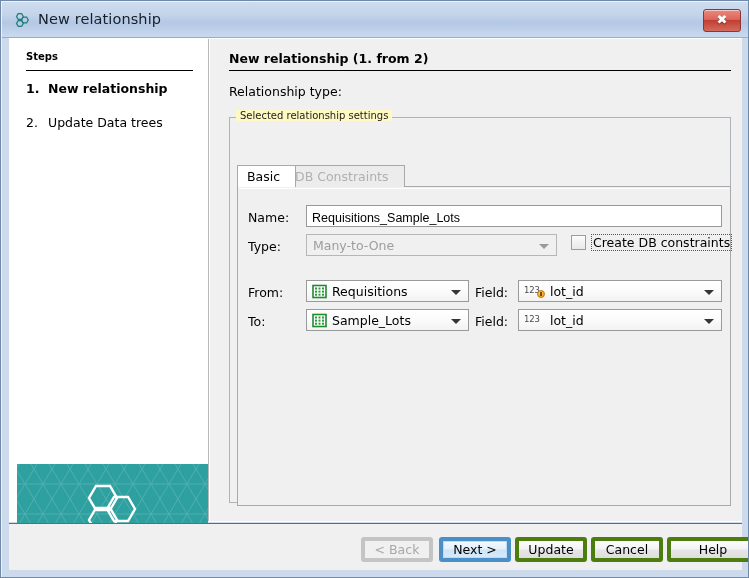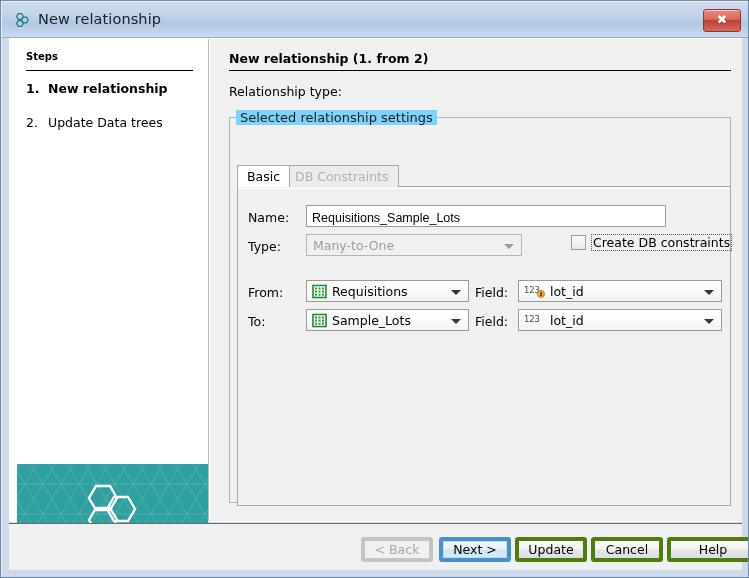--- a/index.html
+++ b/index.html
@@ -220,39 +220,39 @@
     left: 19px; top: 78px;
     width: 502px;
     height: 386px;
     border: 1px solid #aeb3bb;
     box-sizing: border-box;
     background: #f0f0f0;
   }
   .group-title {
     position: absolute;
     left: 226px; top: 71px;
-    background: #7dd3fc;
+    background: #fef9c3;
     padding: 0 4px;
-    font-size: 13px;
+    font-size: 10px;
     color: #1c1c1c;
   }
   
   .tabstrip {
     position: absolute;
     left: 227px; top: 126px;
     width: 494px;
     height: 22px;
   }
   .tab {
     position: absolute;
     top: 0;
     height: 22px;
     box-sizing: border-box;
     font-size: 12.5px;
-    padding: 3px 9px 0 9px;
+    padding: 3px 15px 0 9px;
     border: 1px solid #a9a9a9;
     border-bottom: none;
     cursor: pointer;
   }
   .tab.active {
     left: 0;
     background: #ffffff;
     border-color: #a9a9a9;
     z-index: 3;
     color: #000;
@@ -474,24 +474,24 @@
         <div class="tab disabled" style="left:48px;">
           <span>DB Constraints</span>
         </div>
       </div>
 
       <div class="tabpanel">
         <div class="tabpanel-inner"></div>
       </div>
 
       <div class="fld-label" style="left:238px; top:171px; width:52px;">Name:</div>
-      <input class="textfield" style="left: 296px; top: 166px; width: 360px;" type="text" value="Requisitions_Sample_Lots">
+      <input class="textfield" style="left: 296px; top: 166px; width: 416px;" type="text" value="Requisitions_Sample_Lots">
 
       <div class="fld-label" style="left:238px; top:200px; width:52px;">Type:</div>
-      <div class="combo disabled" style="left:296px; top:195px; width:216px;">
+      <div class="combo disabled" style="left:296px; top:195px; width:251px;">
         <span class="val">Many-to-One</span>
         <span class="arrow"></span>
       </div>
 
       <div class="checkbox-wrap">
         <span class="cbbox"></span>
         <span class="cblabel">Create DB constraints</span>
       </div>
 
       <div class="fld-label" style="left:238px; top:246px; width:52px;">From:</div>

